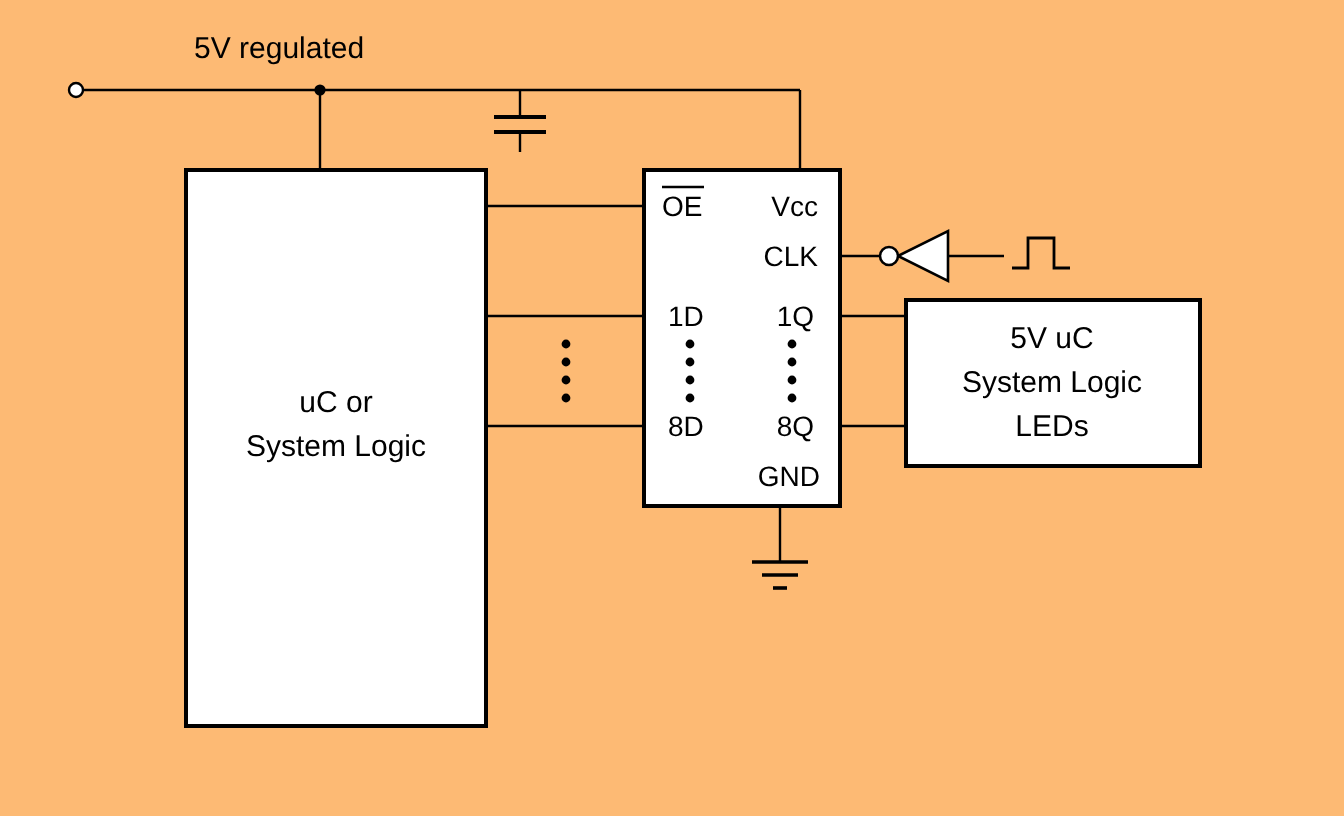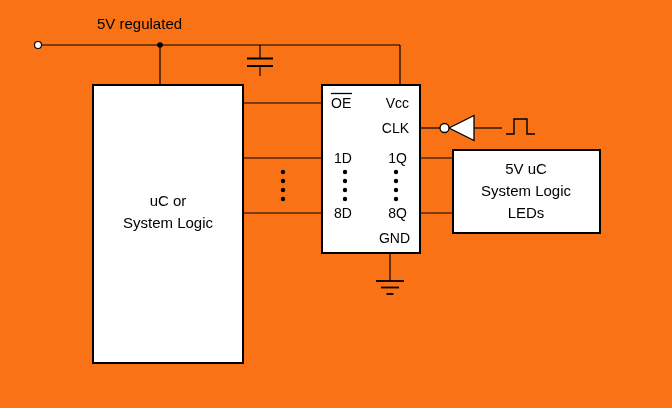--- a/index.html
+++ b/index.html
@@ -8,21 +8,21 @@
     background: #ffffff;
     width: 672px;
     height: 408px;
     overflow: hidden;
     font-family: "Liberation Sans", sans-serif;
   }
   .stage {
     position: relative;
     width: 672px;
     height: 408px;
-    background: #f97316;
+    background: #fdba74;
   }
   svg text {
     fill: #000000;
     font-family: "Liberation Sans", sans-serif;
   }
   .lbl-power { font-size: 15px; }
   .lbl-box   { font-size: 15px; }
   .lbl-pin   { font-size: 14px; }
 </style>
 </head>

